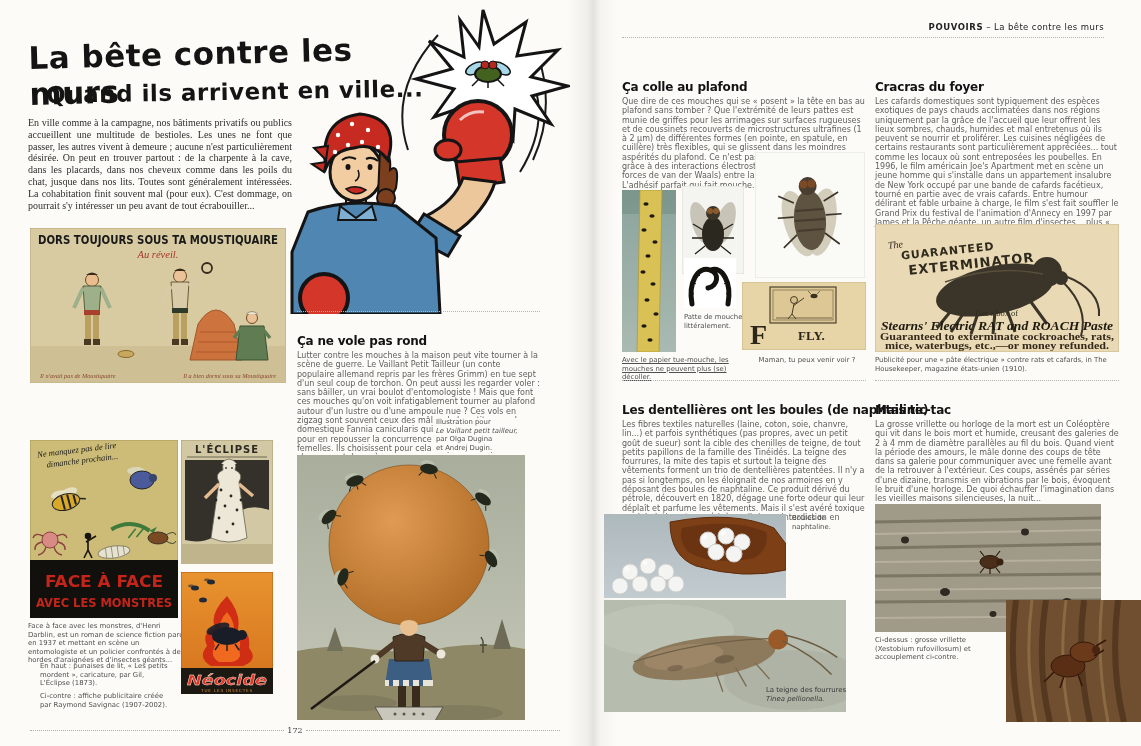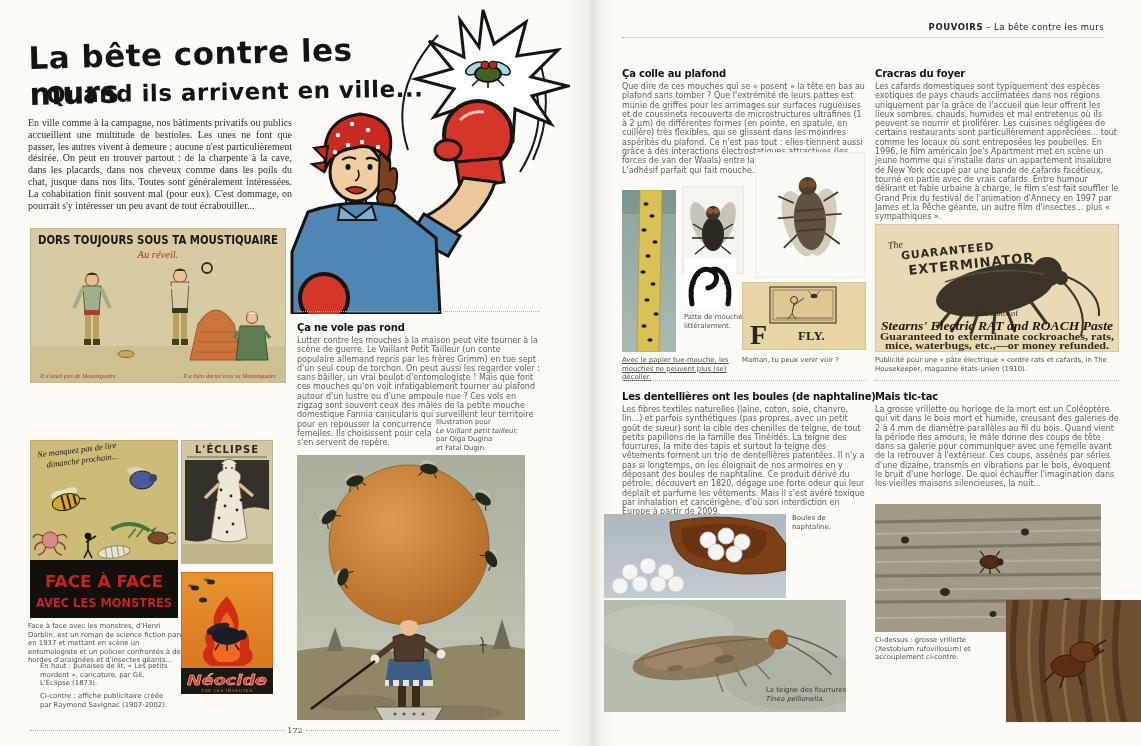--- a/index.html
+++ b/index.html
@@ -5,21 +5,21 @@
   html,body{margin:0;padding:0;background:#e8e6e0;}
   .spread{position:relative;width:1141px;height:746px;background:#fcfbf8;overflow:hidden;
           font-family:"DejaVu Sans",sans-serif;}
   .abs{position:absolute;}
   .title{font-size:31px;font-weight:bold;color:#141414;letter-spacing:0.5px;
          transform:rotate(-1.5deg);transform-origin:left top;font-family:"DejaVu Sans",sans-serif;}
   .subtitle{font-size:23px;font-weight:bold;color:#141414;letter-spacing:0.5px;
          transform:rotate(-1deg);transform-origin:left top;}
   .intro{font-family:"Liberation Serif",serif;font-size:10px;line-height:11.8px;
          text-align:justify;color:#2f2e2c;}
-  .h{font-size:10px;font-weight:bold;color:#131313;letter-spacing:-0.2px;white-space:nowrap;margin:4px 0 3px 0;}
+  .h{font-size:12px;font-weight:bold;color:#131313;letter-spacing:-0.2px;white-space:nowrap;margin:16px 0 3px 0;}
   .body{font-size:8px;line-height:9.3px;color:#5e5e5c;}
   .cap{font-size:6.9px;line-height:8.6px;color:#4f4f4d;}
   .cap.r{text-align:left;}
   .cap .it{font-style:italic;}
   .rule{border-top:1px dotted #b5b5b0;height:0;}
   .folio{display:flex;align-items:center;gap:3px;font-family:"DejaVu Serif",serif;
          font-size:8px;color:#3c3c3a;}
   .folio .dots{flex:1;border-top:1px dotted #b0b0aa;height:0;}
   .hdr{font-size:8.5px;color:#222;text-align:right;letter-spacing:0.4px;}
   .hdr b{letter-spacing:0.6px;}
@@ -246,21 +246,21 @@
 
   <div class="abs rule" style="left:297px;top:311px;width:243px;"></div>
   <div class="abs" style="left:297px;top:318px;width:243px;">
     <div class="h">Ça ne vole pas rond</div>
     <div class="body">Lutter contre les mouches à la maison peut vite tourner à la scène de guerre. Le Vaillant Petit Tailleur (un conte populaire allemand repris par les frères Grimm) en tue sept d'un seul coup de torchon. On peut aussi les regarder voler : sans bâiller, un vrai boulot d'entomologiste ! Mais que font ces mouches qu'on voit infatigablement tourner au plafond autour d'un lustre ou d'une ampoule nue ? Ces vols en zigzag sont souvent ceux des mâles de la petite mouche domestique Fannia canicularis qui surveillent leur territoire pour en repousser la concurrence et attirer à eux les femelles. Ils choisissent pour cela un point haut perché et s'en servent de repère.</div>
   </div>
   <div class="abs cap r capbox" style="left:433px;top:418px;width:107px;">
     <div>Illustration pour</div>
     <div class="it">Le Vaillant petit tailleur,</div>
     <div>par Olga Dugina</div>
-    <div>et Fatal Dugin.</div>
+    <div>et Andrej Dugin.</div>
   </div>
 
   <svg class="abs" style="left:297px;top:455px;" width="228" height="265" viewBox="0 0 228 265">
     <defs>
       <linearGradient id="g2" x1="0" y1="0" x2="0" y2="1">
         <stop offset="0" stop-color="#a8ad9c"></stop>
           <stop offset="1" stop-color="#c6c8b8"></stop>
       </linearGradient>
       <radialGradient id="g1" cx="0.4" cy="0.35" r="0.8">
         <stop offset="0" stop-color="#e09a54"></stop>
@@ -405,21 +405,21 @@
     <g stroke="#4a3c26" fill="none">
       <circle cx="52" cy="18" r="3.5" fill="#d8c08a"></circle>
       <path d="M52 22 L50 32 M50 32 L46 37 M50 32 L54 37 M51 24 L62 16"></path>
       <path d="M34 36 L90 36" stroke-width="0.7"></path>
       <ellipse cx="72" cy="14" rx="3.5" ry="2.2" fill="#3a3222" stroke="none"></ellipse>
       <path d="M69 12 L66 9 M75 12 L78 9" stroke-width="0.7"></path>
     </g>
     <text x="8" y="62" font-family="Liberation Serif,serif" font-weight="bold" font-size="28" fill="#2c2618">F</text>
     <text x="56" y="58" font-family="Liberation Serif,serif" font-weight="bold" font-size="13" fill="#2c2618">FLY.</text>
   </svg>
-  <div class="abs cap" style="left:742px;top:356px;width:130px;">Maman, tu peux venir voir ?</div>
+  <div class="abs cap" style="left:742px;top:356px;width:130px;text-align:center;">Maman, tu peux venir voir ?</div>
 
   <div class="abs rule" style="left:622px;top:380px;width:244px;"></div>
   <div class="abs" style="left:622px;top:387px;width:244px;">
     <div class="h">Les dentellières ont les boules (de naphtaline)</div>
     <div class="body">Les fibres textiles naturelles (laine, coton, soie, chanvre, lin...) et parfois synthétiques (pas propres, avec un petit goût de sueur) sont la cible des chenilles de teigne, de tout petits papillons de la famille des Tinéidés. La teigne des fourrures, la mite des tapis et surtout la teigne des vêtements forment un trio de dentellières patentées. Il n'y a pas si longtemps, on les éloignait de nos armoires en y déposant des boules de naphtaline. Ce produit dérivé du pétrole, découvert en 1820, dégage une forte odeur qui leur déplaît et parfume les vêtements. Mais il s'est avéré toxique par inhalation et cancérigène, d'où son interdiction en Europe à partir de 2009.</div>
   </div>
 
   <svg class="abs" style="left:604px;top:514px;" width="182" height="84" viewBox="0 0 182 84">
     <defs>
         <linearGradient id="g5" x1="0" y1="0" x2="0" y2="1">

